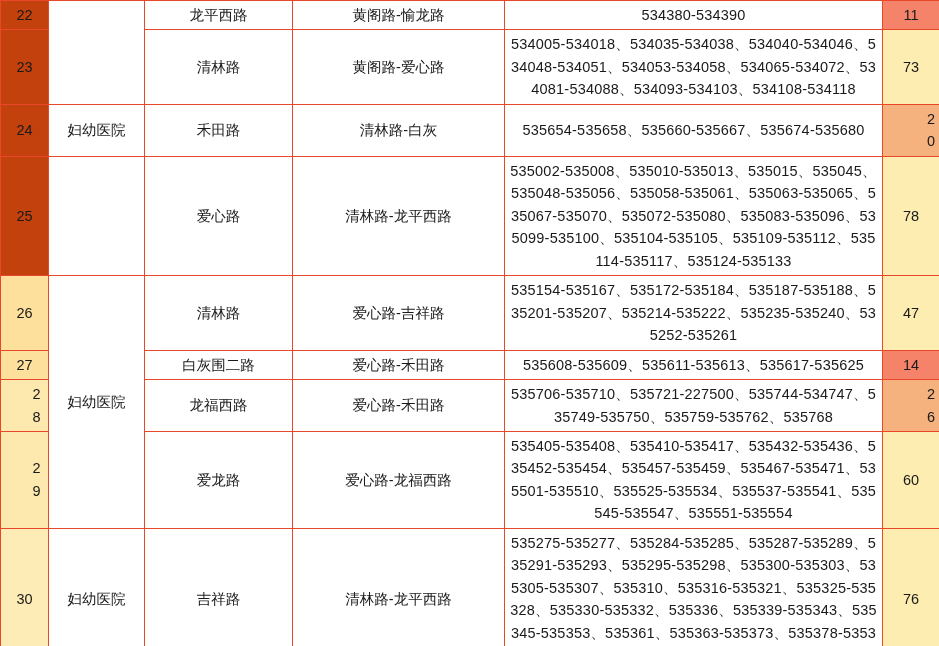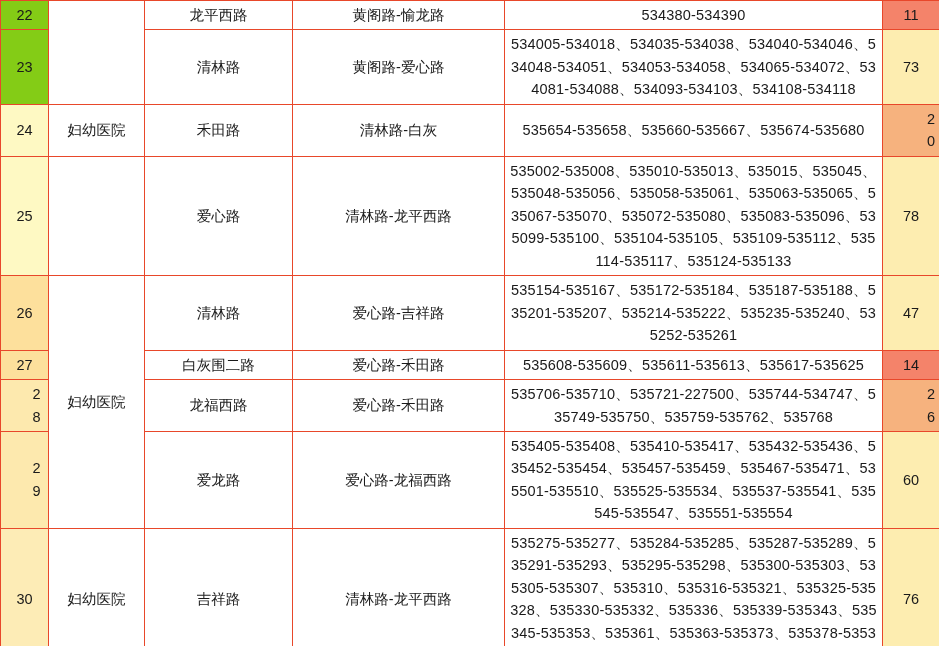--- a/index.html
+++ b/index.html
@@ -40,22 +40,22 @@
   td.place     { background: #ffffff; }
   td.road      { background: #ffffff; margin-left: 20px; }
   td.range     { background: #ffffff; }
   td.nums      { background: #ffffff; text-align: center; letter-spacing: .2px; }
   td.count     { font-size: 15px; }
 
   td.count.red    { background: #f4836a; }
   td.count.orange { background: #f6b27e; padding-left: 44px; }
   td.count.yellow { background: #fdedb0; }
 
-  td.idx.org1 { background: #84cc16; }
-  td.idx.org2 { background: #fef9c3; }
+  td.idx.org1 { background: #c2410c; }
+  td.idx.org2 { background: #c2410c; }
   td.idx.yel1 { background: #fde09c; }
   td.idx.yel2 { background: #fde9ae; padding-left: 28px; }
   td.idx.yel3 { background: #fdecb6; }
 </style>
 </head>
 <body>
 
 <table class="grid">
   <colgroup>
     <col class="c-idx">

